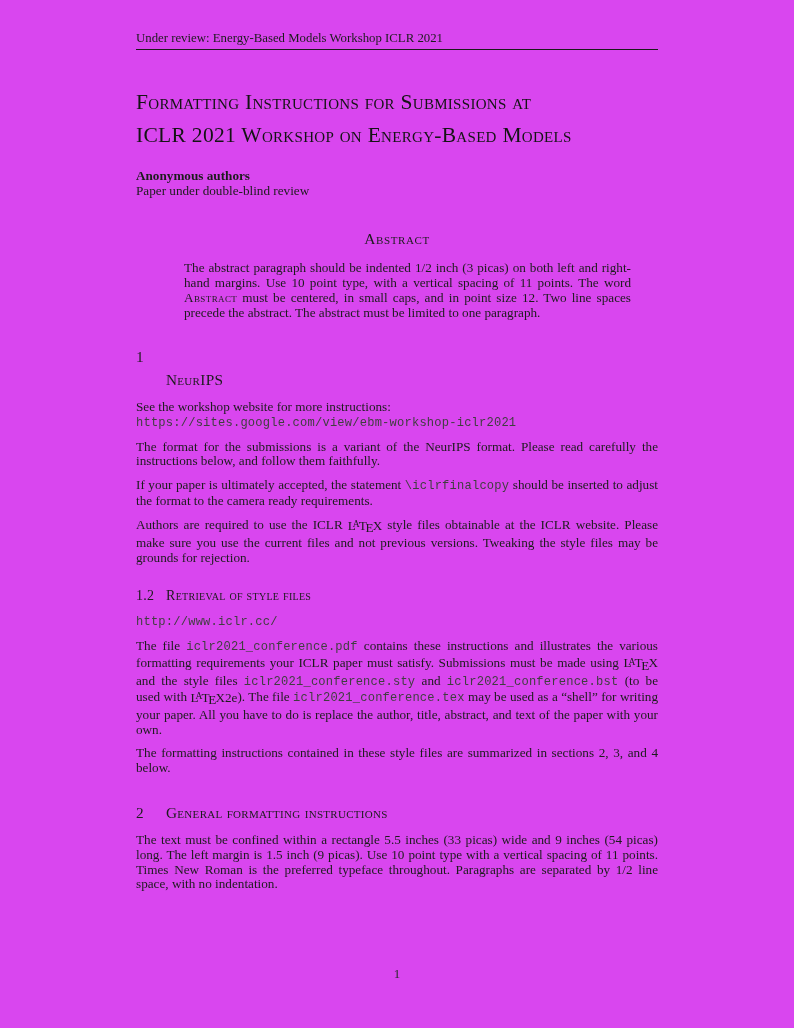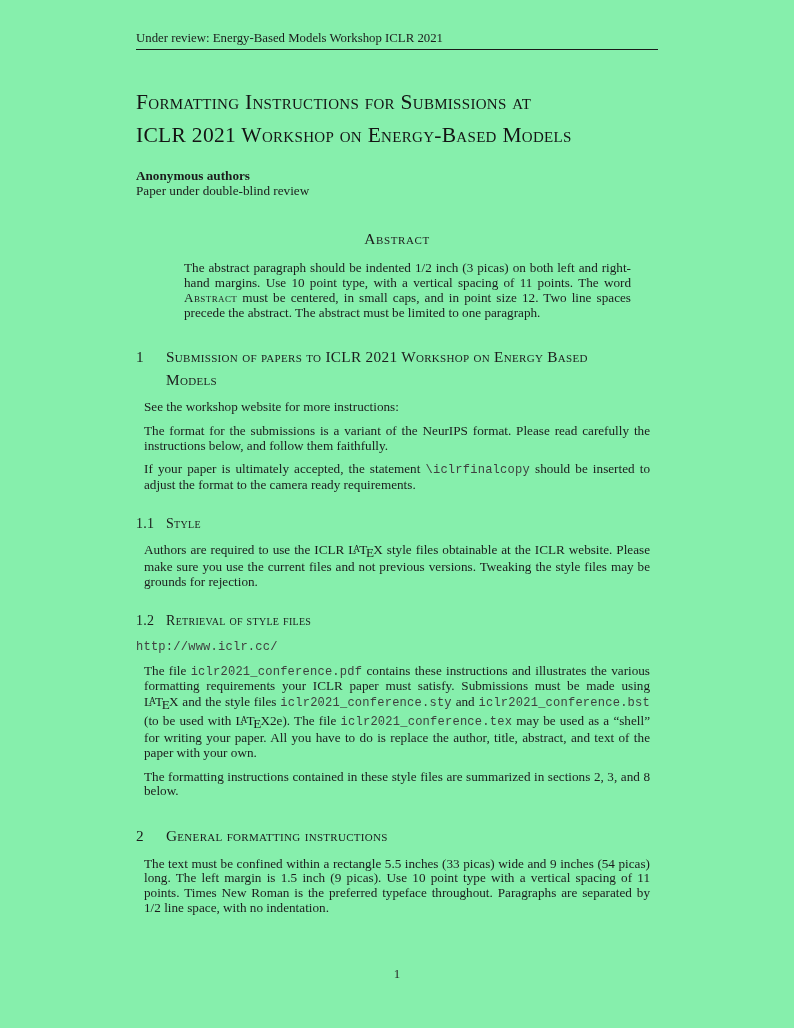--- a/index.html
+++ b/index.html
@@ -1,19 +1,19 @@
 <!DOCTYPE html>
 <html><head>
 <meta charset="utf-8">
 <style>
   html,body{margin:0;padding:0;background:#ffffff;}
   .page{
     position:relative;
     width:794px;height:1028px;
-    background:#86efac;
+    background:#d946ef;
     color:#1c1c1c;
     font-family:"Liberation Serif", serif;
     overflow:hidden;
     box-sizing:border-box;
   }
   .content{
     box-sizing:border-box;
     padding:30px 136px 0 136px;
   }
   .running-header{
@@ -39,21 +39,21 @@
     font-size:15.5px;
     font-variant:small-caps;
     letter-spacing:0.6px;
   }
   .abs-body{
     margin:13px 27px 0 48px;
     font-size:13.2px;
     line-height:14.7px;
     text-align:justify;
   }
-  p{margin:8px;}
+  p{margin:0;}
   .para{
     margin-top:9px;
     font-size:13.2px;
     line-height:14.7px;
     text-align:justify;
   }
   .sec{
     position:relative;
     margin:26px 0 0 0;
     font-size:15.3px;
@@ -122,46 +122,42 @@
     <div class="authors">
       <div class="author-name">Anonymous authors</div>
       <div class="author-affil">Paper under double-blind review</div>
     </div>
 
     <div class="abs-heading">Abstract</div>
     <p class="abs-body"><span>The abstract paragraph should be indented 1/2 inch (3 picas) on both left and right-hand margins. Use 10 point type, with a vertical spacing of 11 points. The word </span><span class="sc">Abstract</span><span> must be centered, in small caps, and in point size 12. Two line spaces precede the abstract. The abstract must be limited to one paragraph.</span></p>
 
     <h2 class="sec sc-text">
       <span class="sec-num">1</span>
-      <span><span>Submission of papers to ICLR 2021 Workshop on Energy Based</span><br><span>Models</span></span>
+      <span><br><span>NeurIPS</span></span>
     </h2>
 
-    <p class="para"><span>See the workshop website for more instructions:</span><br></p>
+    <p class="para"><span>See the workshop website for more instructions:</span><br><span class="code">https://sites.google.com/view/ebm-workshop-iclr2021</span></p>
     <p class="para"><span>The format for the submissions is a variant of the NeurIPS format. Please read carefully the instructions below, and follow them faithfully.</span></p>
     <p class="para"><span>If your paper is ultimately accepted, the statement </span><span class="code">\iclrfinalcopy</span><span> should be inserted to adjust the format to the camera ready requirements.</span></p>
 
-    <h3 class="subsec sc-text">
-      <span class="sec-num">1.1</span>
-      <span>Style</span>
-    </h3>
 
     <p class="para"><span>Authors are required to use the ICLR </span><span>L<span class="latex-a">A</span>T<span class="latex-e">E</span>X</span><span> style files obtainable at the ICLR website. Please make sure you use the current files and not previous versions. Tweaking the style files may be grounds for rejection.</span></p>
 
     <h3 class="subsec sc-text">
       <span class="sec-num">1.2</span>
       <span>Retrieval of style files</span>
     </h3>
 
 
     <div class="code-center">
       <span class="code">http://www.iclr.cc/</span>
     </div>
 
     <p class="para"><span>The file </span><span class="code">iclr2021_conference.pdf</span><span> contains these instructions and illustrates the various formatting requirements your ICLR paper must satisfy. Submissions must be made using </span><span>L<span class="latex-a">A</span>T<span class="latex-e">E</span>X</span><span> and the style files </span><span class="code">iclr2021_conference.sty</span><span> and </span><span class="code">iclr2021_conference.bst</span><span> (to be used with </span><span>L<span class="latex-a">A</span>T<span class="latex-e">E</span>X2e</span><span>). The file </span><span class="code">iclr2021_conference.tex</span><span> may be used as a “shell” for writing your paper. All you have to do is replace the author, title, abstract, and text of the paper with your own.</span></p>
-    <p class="para"><span>The formatting instructions contained in these style files are summarized in sections 2, 3, and 8 below.</span></p>
+    <p class="para"><span>The formatting instructions contained in these style files are summarized in sections 2, 3, and 4 below.</span></p>
 
     <h2 class="sec sc-text">
       <span class="sec-num">2</span>
       <span>General formatting instructions</span>
     </h2>
 
     <p class="para"><span>The text must be confined within a rectangle 5.5 inches (33 picas) wide and 9 inches (54 picas) long. The left margin is 1.5 inch (9 picas). Use 10 point type with a vertical spacing of 11 points. Times New Roman is the preferred typeface throughout. Paragraphs are separated by 1/2 line space, with no indentation.</span></p>
 
   </div>
 

